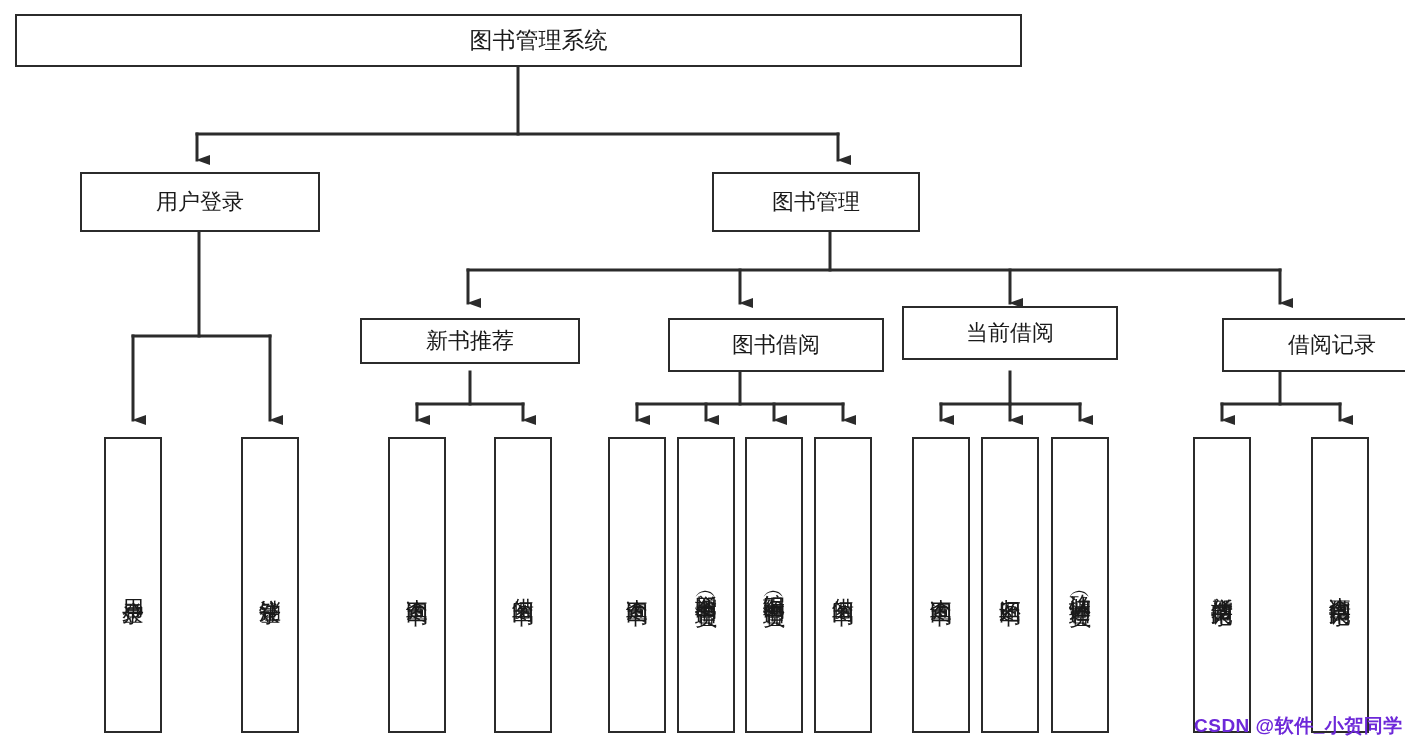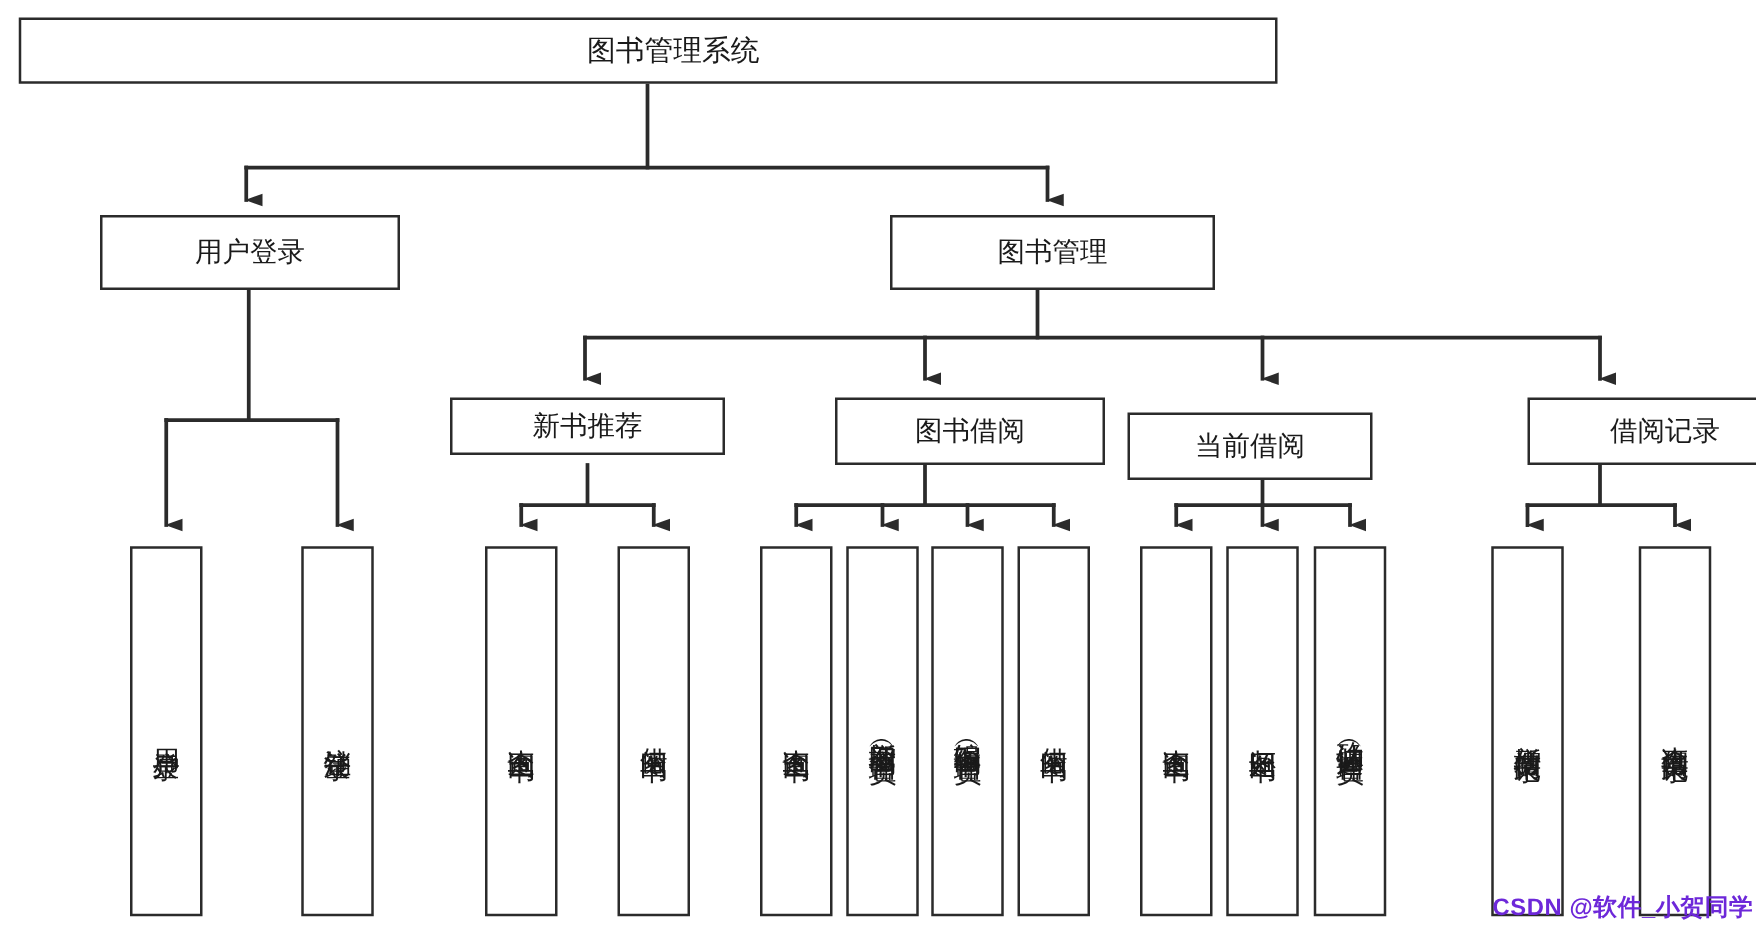--- a/index.html
+++ b/index.html
@@ -117,31 +117,31 @@
     </g>
   </svg>
 
   <div class="node root" style="left:15px; top:14px; width:1007px; height:53px;">
     <span class="node-label">图书管理系统</span>
   </div>
 
   <div class="node lvl2" style="left:80px; top:172px; width:240px; height:60px;">
     <span class="node-label">用户登录</span>
   </div>
-  <div class="node lvl2" style="left:712px; top:172px; width:260px; height:60px;">
+  <div class="node lvl2" style="left:712px; top:172px; width:208px; height:60px;">
     <span class="node-label">图书管理</span>
   </div>
 
   <div class="node lvl3" style="left:360px; top:318px; width:220px; height:46px;">
     <span class="node-label">新书推荐</span>
   </div>
   <div class="node lvl3" style="left:668px; top:318px; width:216px; height:54px;">
     <span class="node-label">图书借阅</span>
   </div>
-  <div class="node lvl3" style="left:902px; top:330px; width:196px; height:54px;">
+  <div class="node lvl3" style="left:902px; top:306px; width:216px; height:54px;">
     <span class="node-label">当前借阅</span>
   </div>
   <div class="node lvl3" style="left:1222px; top:318px; width:220px; height:54px;">
     <span class="node-label">借阅记录</span>
   </div>
 
   <div class="node leaf" style="left:104px; top:437px; width:58px; height:296px;">
     <span class="node-label">用户登录</span>
   </div>
   <div class="node leaf" style="left:241px; top:437px; width:58px; height:296px;">

